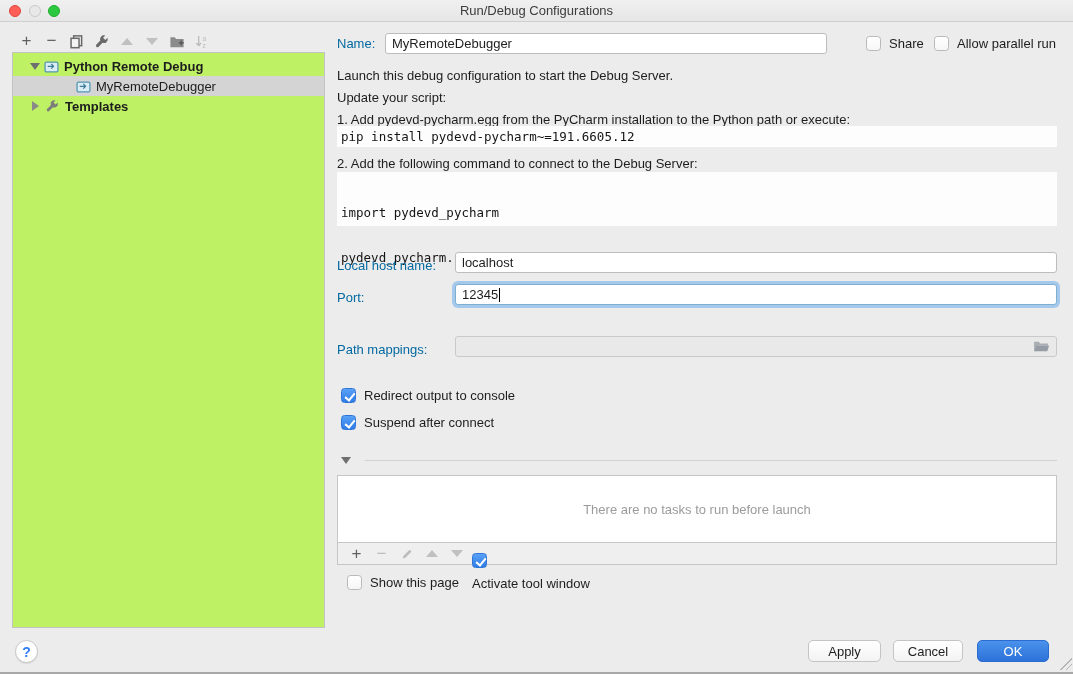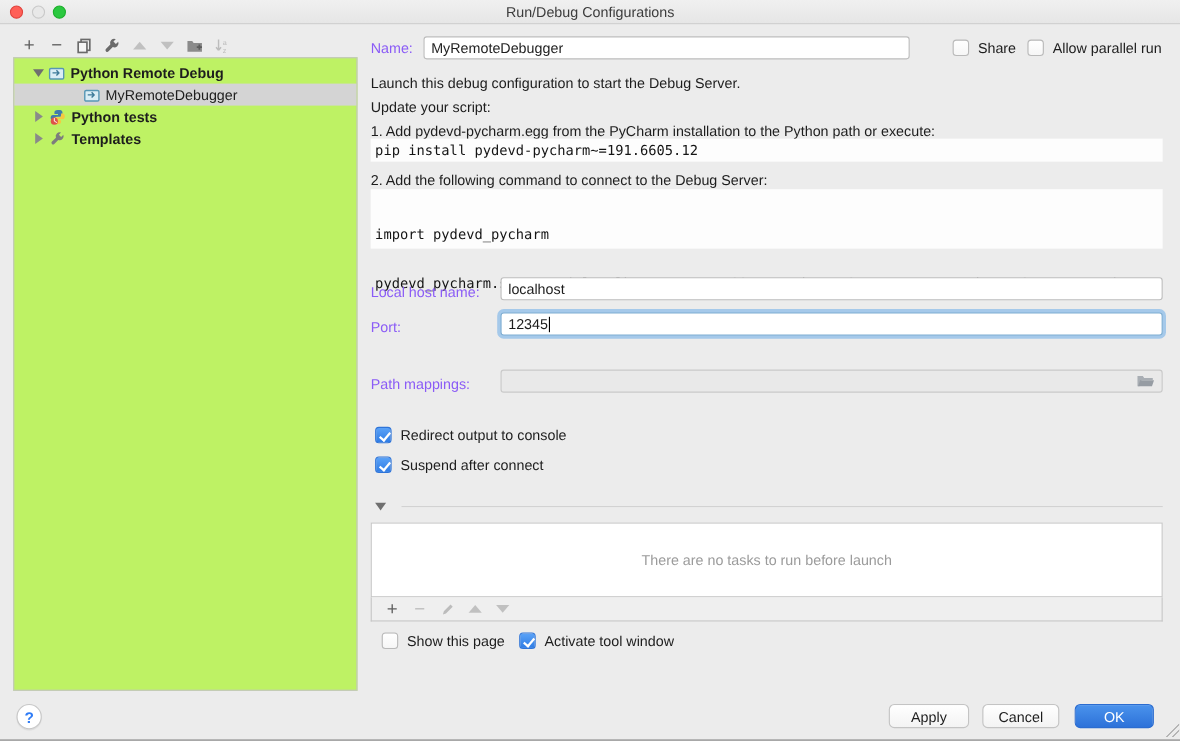--- a/index.html
+++ b/index.html
@@ -41,21 +41,21 @@
   .tico { width:15px; height:15px; display:inline-block; margin-right:5px; flex:none; }
   .trow .lbl.b { font-weight:bold; }
   .indent2 { margin-left:63px; }
 
   .help-btn { left:15px; top:640px; width:23px; height:23px; border-radius:50%;
     background:#fff; border:1px solid #c7c7c7; color:#2f7cf6; font-weight:bold;
     display:flex; align-items:center; justify-content:center; font-size:14px;
     box-shadow:0 1px 1px rgba(0,0,0,.08); }
 
   
-  .rp-label { color:#8b5cf6; line-height:20px; }
+  .rp-label { color:#0369a1; line-height:20px; }
   .field { background:#fff; border:1px solid #bdbdbd; border-radius:3px; height:21px;
     font-size:13px; padding:0 6px; font-family:"Liberation Sans",sans-serif; color:#1d1d1d;
     display:flex; align-items:center; }
   input.field { display:block; line-height:19px; }
   .field.focused { border-color:#7faed2; box-shadow:0 0 0 3px #a5c9ea; }
   .field.disabled { background:#e9e9e9; border-color:#c9c9c9; }
   .caret { display:inline-block; width:1px; height:14px; background:#000; margin-left:1px; }
 
   .codeband { background:#fdfdfd; font-family:"DejaVu Sans Mono", monospace;
     font-size:12.5px; color:#141414; white-space:pre; padding:3px 4px; line-height:15px; }
@@ -147,32 +147,20 @@
       <svg width="15" height="15" viewBox="0 0 14 14">
         <rect x="1" y="3" width="12" height="9" rx="1.2" fill="#daedf5" stroke="#5796b5" stroke-width="1.2"></rect>
         <path d="M3.5 6.8h5.2M6.8 4.6l2.1 2.2-2.1 2.2" stroke="#3d7a99" stroke-width="1.2" fill="none"></path>
       </svg>
     </span>
     <span class="lbl">MyRemoteDebugger</span>
   </div>
   <div class="trow">
     <span class="twisty closed"></span>
     <span class="tico">
-      <svg width="15" height="15" viewBox="0 0 14 14">
-        <path d="M7 1C4.9 1 4.2 1.9 4.2 3v1.4h3v.8H2.9C1.7 5.2 1 6.3 1 7.6s.7 2.4 1.9 2.4h1.3V8.6c0-1.1 1-2 2.1-2h3c.9 0 1.7-.8 1.7-1.8V3c0-1.1-.9-2-2-2z" fill="#3f7cac"></path>
-        <path d="M7 13c2.1 0 2.8-.9 2.8-2V9.6h-3v-.8h4.3c1.2 0 1.9-1.1 1.9-2.4s-.7-2.4-1.9-2.4H9.8v1.4c0 1.1-1 2-2.1 2h-3c-.9 0-1.7.8-1.7 1.8V11c0 1.1.9 2 2 2z" fill="#f5c940"></path>
-        <circle cx="4.1" cy="10.4" r="3" fill="#de5348"></circle>
-        <path d="M4.1 7.8v2.6l2.2 1.2" stroke="#fff" stroke-width="0.8" fill="none"></path>
-      </svg>
-    </span>
-    <span class="lbl b">Python tests</span>
-  </div>
-  <div class="trow">
-    <span class="twisty closed"></span>
-    <span class="tico">
       <svg width="14" height="14" viewBox="0 0 16 16">
         <path d="M14.4 4.1a4.1 4.1 0 0 1-5.3 5.3L5 13.5a1.7 1.7 0 1 1-2.4-2.4l4.1-4.1A4.1 4.1 0 0 1 12 1.7L9.7 4l2.4 2.4 2.3-2.3z" fill="#7d7d7d"></path>
       </svg>
     </span>
     <span class="lbl b">Templates</span>
   </div>
 </div>
 
 <div class="abs rp-label" style="left:337px; top:34px;">Name:</div>
 <input class="abs field" style="left: 385px; top: 33px; width: 442px;" value="MyRemoteDebugger">
@@ -244,21 +232,21 @@
     </span>
   <span class="tbtn dis">
       <span class="tri down"></span>
     </span>
 </div>
 
 <div class="abs cbrow" style="left:347px; top:575px;">
   <span class="cb"></span>
   <span>Show this page</span>
 </div>
-<div class="abs cbrow" style="left:472px; top:575px;">
+<div class="abs cbrow" style="left:472px; top:553px;flex-direction:column;">
   <span class="cb checked"></span>
   <span>Activate tool window</span>
 </div>
 
 <div class="abs help-btn">
   <span>?</span>
 </div>
 <button class="abs btn" style="left:808px; top:640px; width:73px;">Apply</button>
 <button class="abs btn" style="left:893px; top:640px; width:70px;">Cancel</button>
 <button class="abs btn primary" style="left:977px; top:640px; width:72px;">OK</button>

